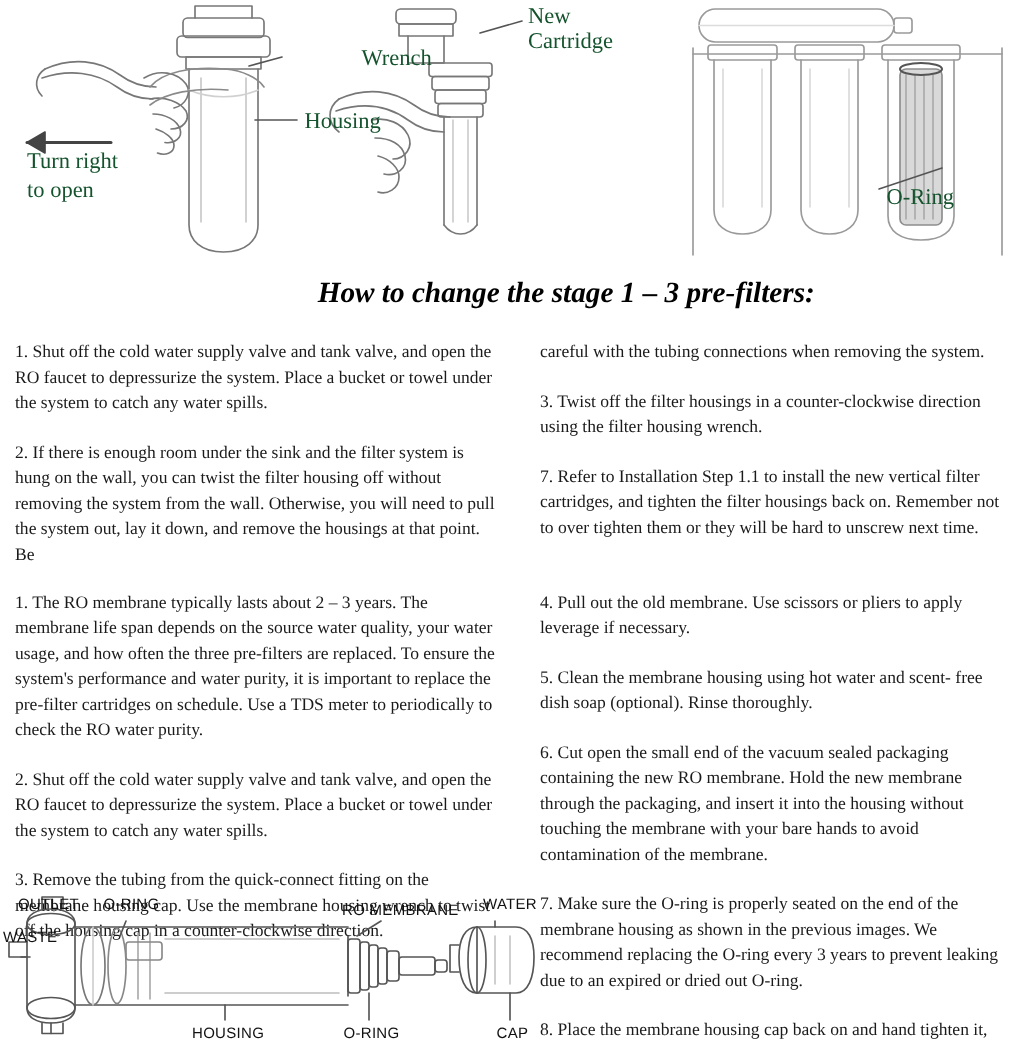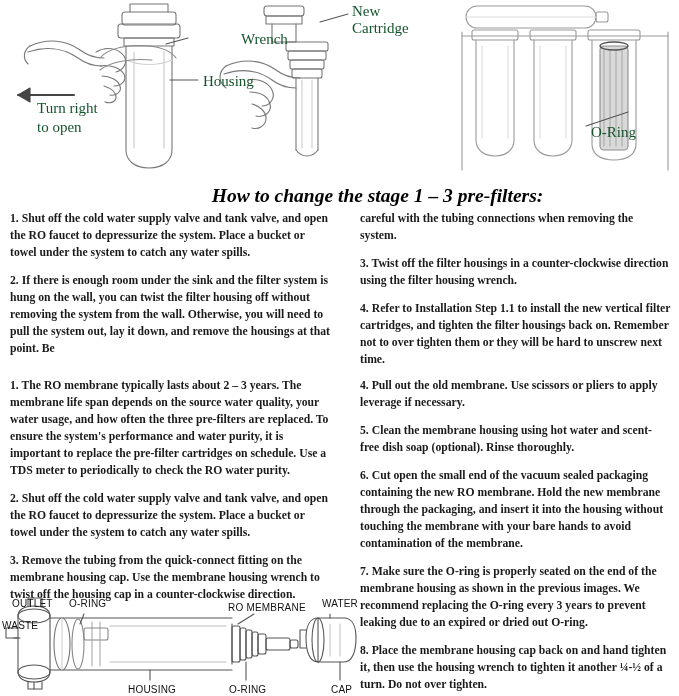--- a/index.html
+++ b/index.html
@@ -34,21 +34,21 @@
     position: absolute;
     font-family: "Liberation Serif", serif;
     font-size: 15px;
     color: #14532d;
     white-space: pre-line;
     line-height: 1.15;
   }
   .lbl-wrench   { left: 193px; top: 31px; margin-left: 48px; }
   .lbl-housing  { left: 203px; top: 73px; }
   .lbl-new      { left: 352px; top: 3px;  }
-  .lbl-turn     { left: 37px;  top: 99px; line-height: 1.25; }
+  .lbl-turn     { left: 18px;  top: 99px; line-height: 1.25; }
   .lbl-oring-top{ left: 591px; top: 124px; }
 
   
   .heading {
     position: absolute;
     width: 679px;
     text-align: center;
     font-family: "Liberation Serif", serif;
     font-style: italic;
     font-weight: bold;
@@ -62,23 +62,22 @@
   
   .col {
     position: absolute;
     font-family: "Liberation Serif", serif;
     font-size: 11.7px;
     line-height: 1.45;
     color: #1a1a1a;
     text-align: left;
   }
   .col p {
-    margin: 0 0 11px 0;
+    margin: 16px 0 11px 0;
     text-indent: 0;
-    font-weight: bold;
   }
 
   .s1-left  { left: 10px;  top: 211px; width: 320px; }
   .s1-right { left: 360px; top: 211px; width: 312px; }
   .s2-left  { left: 10px;  top: 378px; width: 320px; }
   .s2-right { left: 360px; top: 378px; width: 312px; }
 
   
   .bottom {
     position: absolute;
@@ -207,21 +206,21 @@
   <div class="heading h1">How to change the stage 1 – 3 pre-filters:</div>
 
   <div class="col s1-left">
     <p>1.  Shut off the cold water supply valve and tank valve, and open the RO faucet to depressurize the system. Place a bucket or towel under the system to catch any water spills.</p>
     <p>2.  If there is enough room under the sink and the filter system is hung on the wall, you can twist the filter housing off without removing the system from the wall. Otherwise, you will need to pull the system out, lay it down, and remove the housings at that point. Be</p>
   </div>
 
   <div class="col s1-right">
     <p>careful with the tubing connections when removing the system.</p>
     <p>3.  Twist off the filter housings in a counter-clockwise direction using the filter housing wrench.</p>
-    <p>4.  Refer to Installation Step 1.1 to install the new vertical filter cartridges, and tighten the filter housings back on. Remember not to over tighten them or they will be hard to unscrew next time.</p>
+    <p>7.  Refer to Installation Step 1.1 to install the new vertical filter cartridges, and tighten the filter housings back on. Remember not to over tighten them or they will be hard to unscrew next time.</p>
   </div>
 
 
   <div class="col s2-left">
     <p>1.  The RO membrane typically lasts about 2 – 3 years. The membrane life span depends on the source water quality, your water usage, and how often the three pre-filters are replaced. To ensure the system's performance and water purity, it is important to replace the pre-filter cartridges on schedule. Use a TDS meter to periodically to check the RO water purity.</p>
     <p>2.  Shut off the cold water supply valve and tank valve, and open the RO faucet to depressurize the system. Place a bucket or towel under the system to catch any water spills.</p>
     <p>3.  Remove the tubing from the quick-connect fitting on the membrane housing cap. Use the membrane housing wrench to twist off the housing cap in a counter-clockwise direction.</p>
   </div>
 
   <div class="col s2-right">

